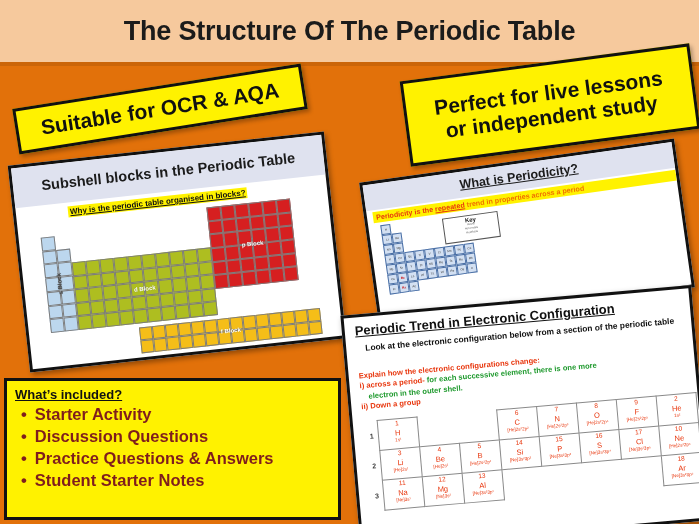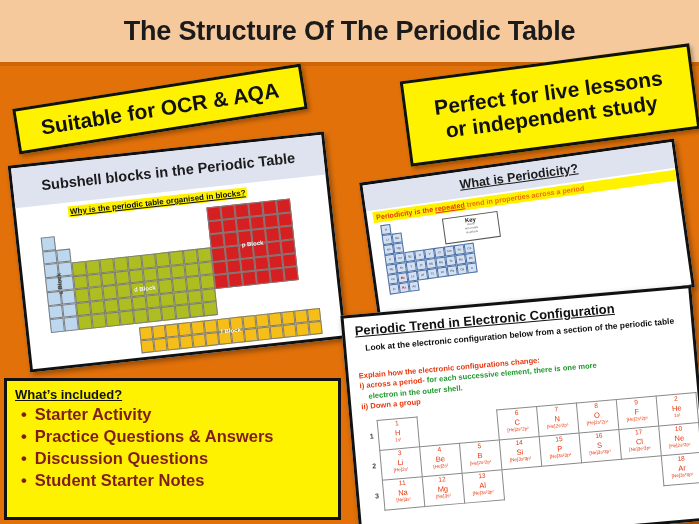--- a/index.html
+++ b/index.html
@@ -569,19 +569,19 @@
   </div>
   <div class="ribbon" id="ribbon-right">
     <span>Perfect for live lessons</span>
     <span>or independent study</span>
   </div>
 
   <div id="included">
     <div class="inc-head">What’s included?</div>
     <ul>
       <li>Starter Activity</li>
+      <li>Discussion Questions</li>
       <li>Practice Questions &amp; Answers</li>
-      <li>Discussion Questions</li>
       <li>Student Starter Notes</li>
     </ul>
   </div>
 
 </div>
 
 </body></html>

